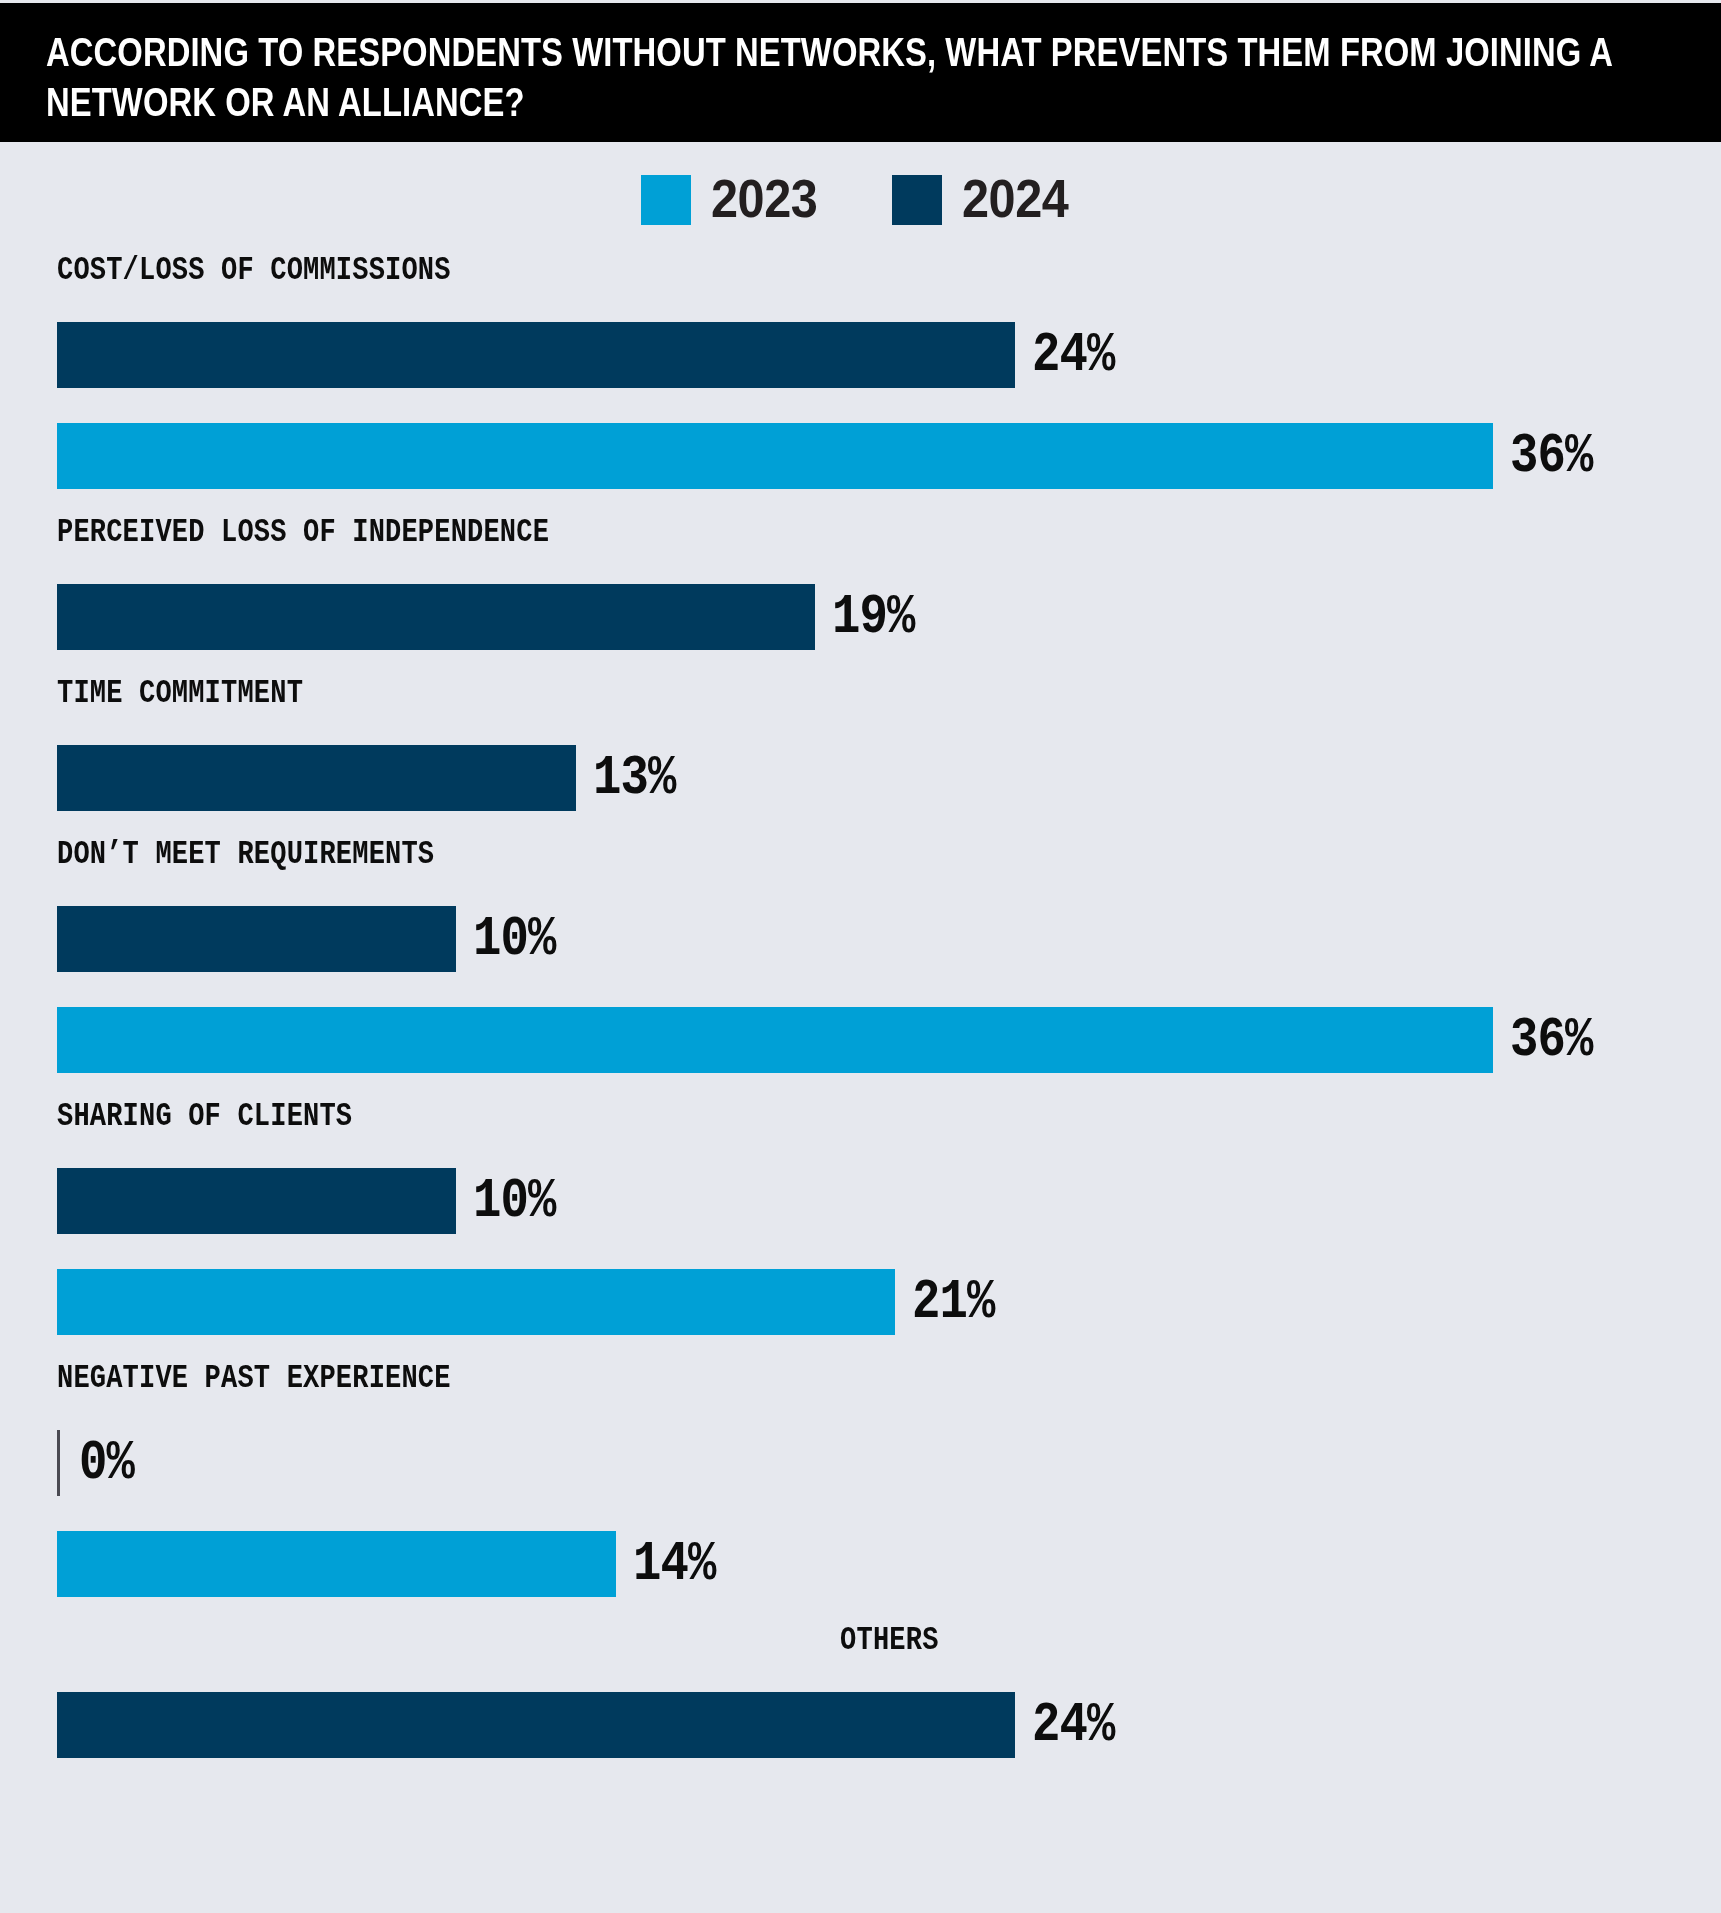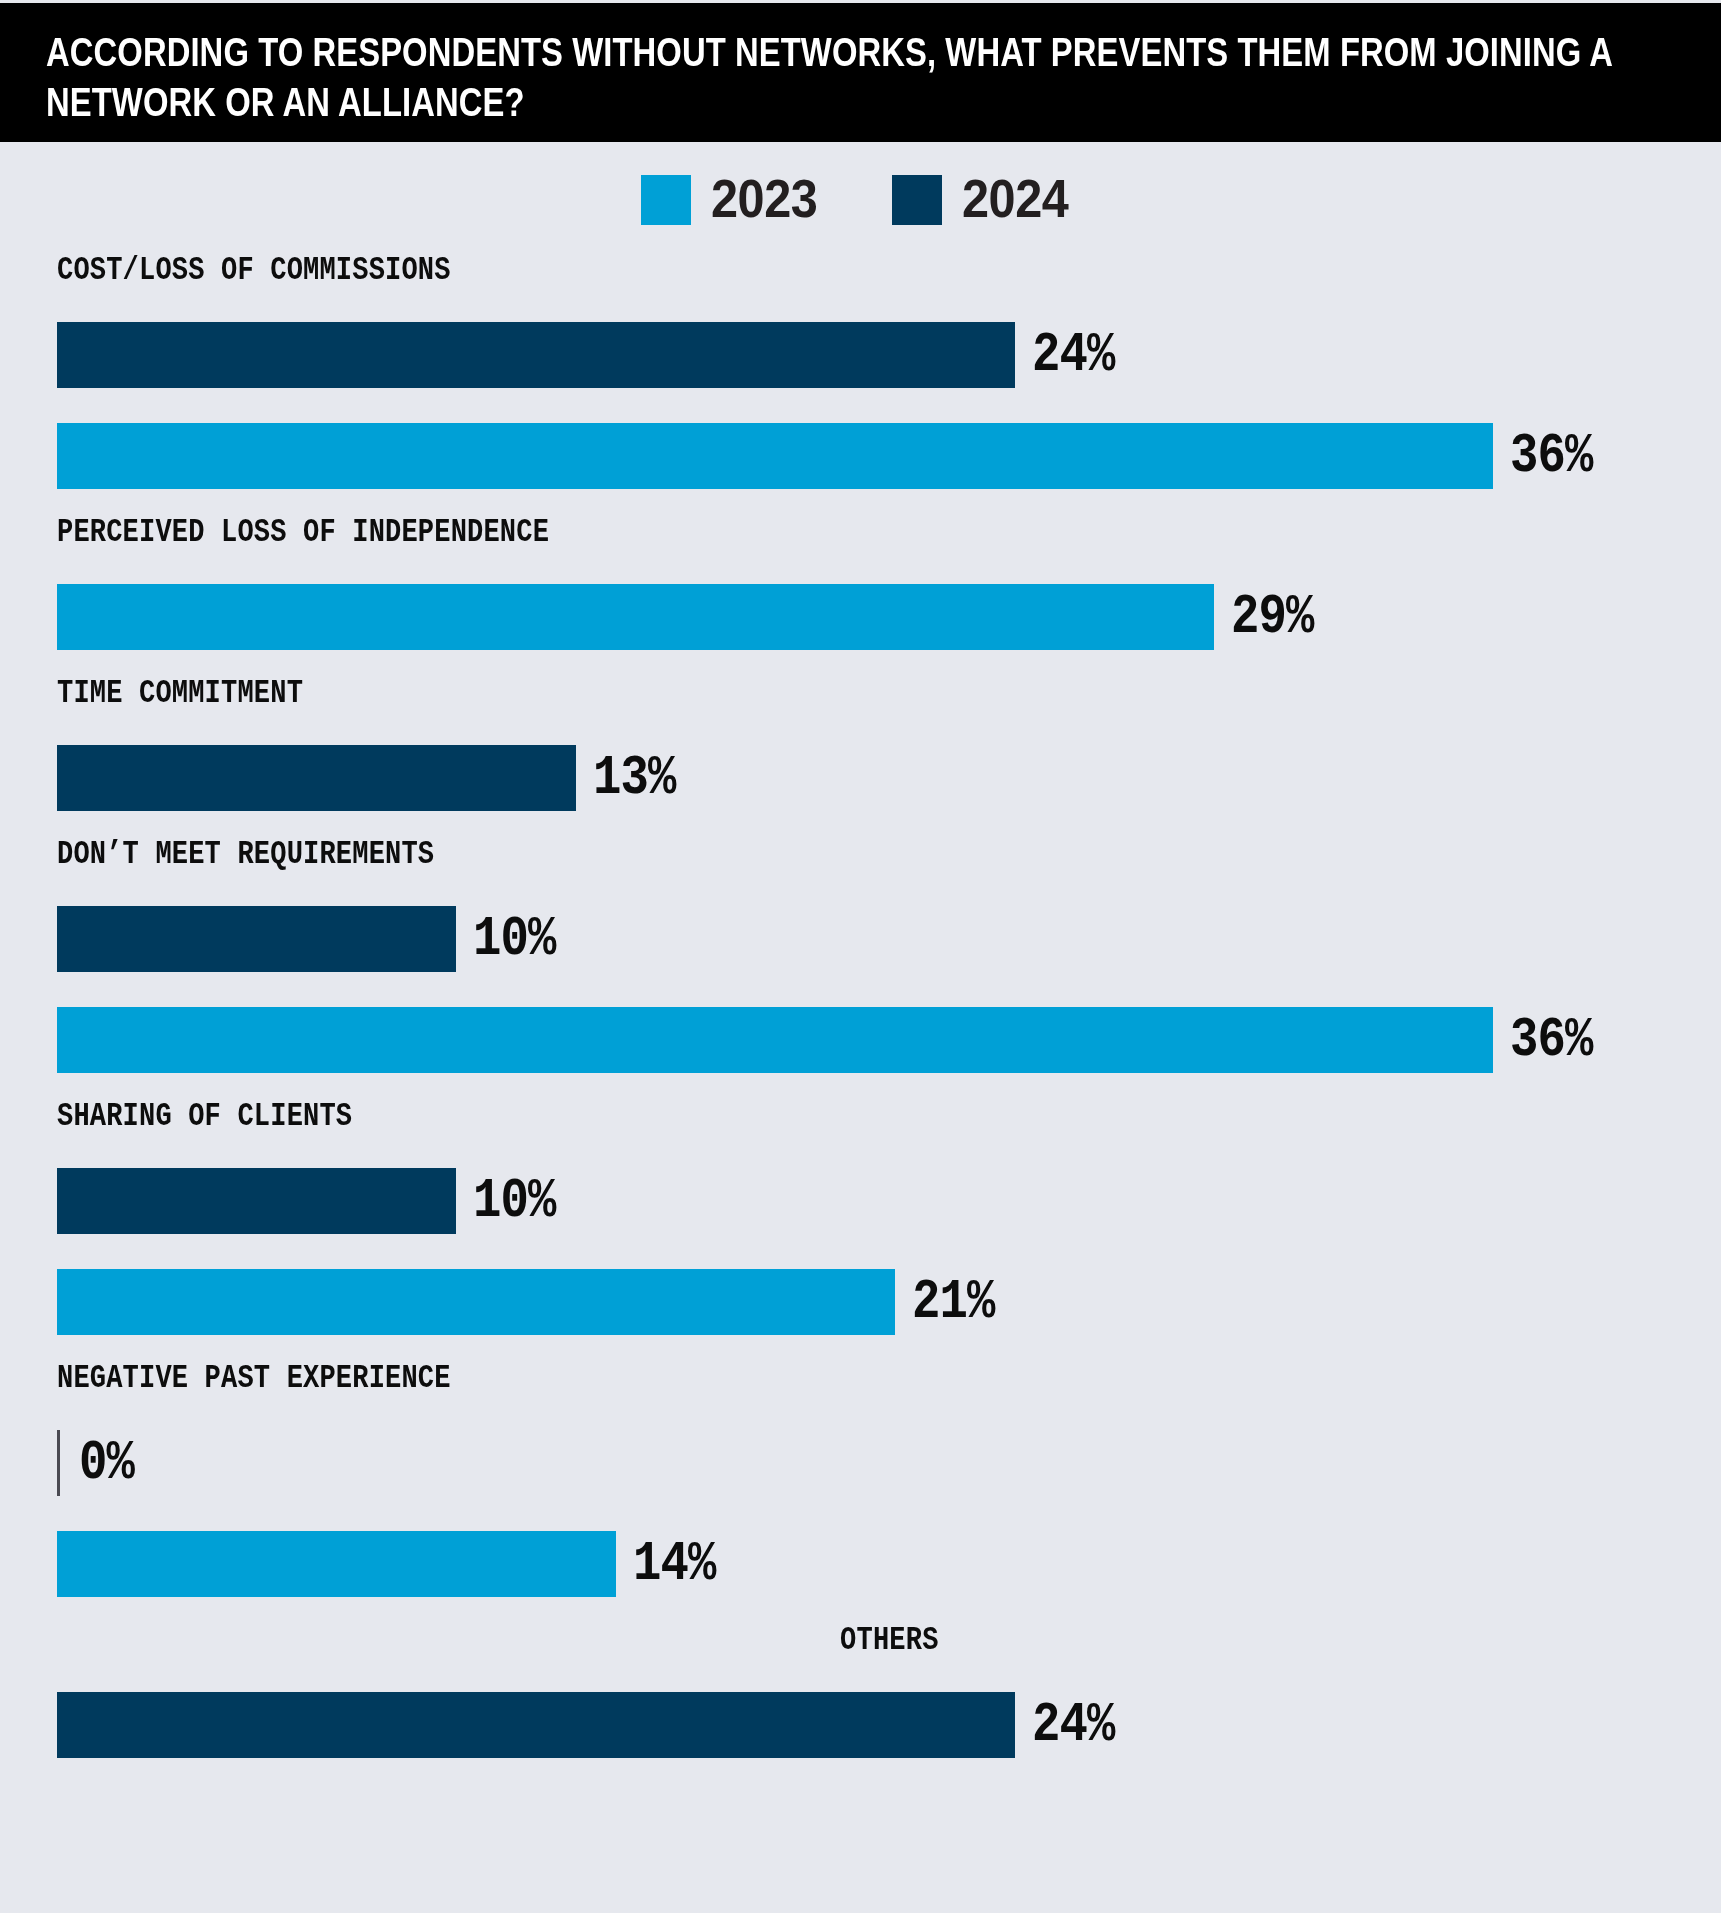--- a/index.html
+++ b/index.html
@@ -129,22 +129,22 @@
           <div class="bar-value">24%</div>
         </div>
         <div class="bar-row">
           <div class="bar" style="width: 1436.4px; background: rgb(0, 160, 214);"></div>
           <div class="bar-value">36%</div>
         </div>
       </div>
       <div class="group">
         <div class="cat-label">PERCEIVED LOSS OF INDEPENDENCE</div>
         <div class="bar-row">
-          <div class="bar" style="width: 1157.1px; background: rgb(0, 160, 214);"></div>
-          <div class="bar-value">29%</div>
+          <div class="bar" style="width: 758.1px; background: rgb(0, 58, 93);"></div>
+          <div class="bar-value">19%</div>
         </div>
       </div>
       <div class="group">
         <div class="cat-label">TIME COMMITMENT</div>
         <div class="bar-row">
           <div class="bar" style="width: 518.7px; background: rgb(0, 58, 93);"></div>
           <div class="bar-value">13%</div>
         </div>
       </div>
       <div class="group">

